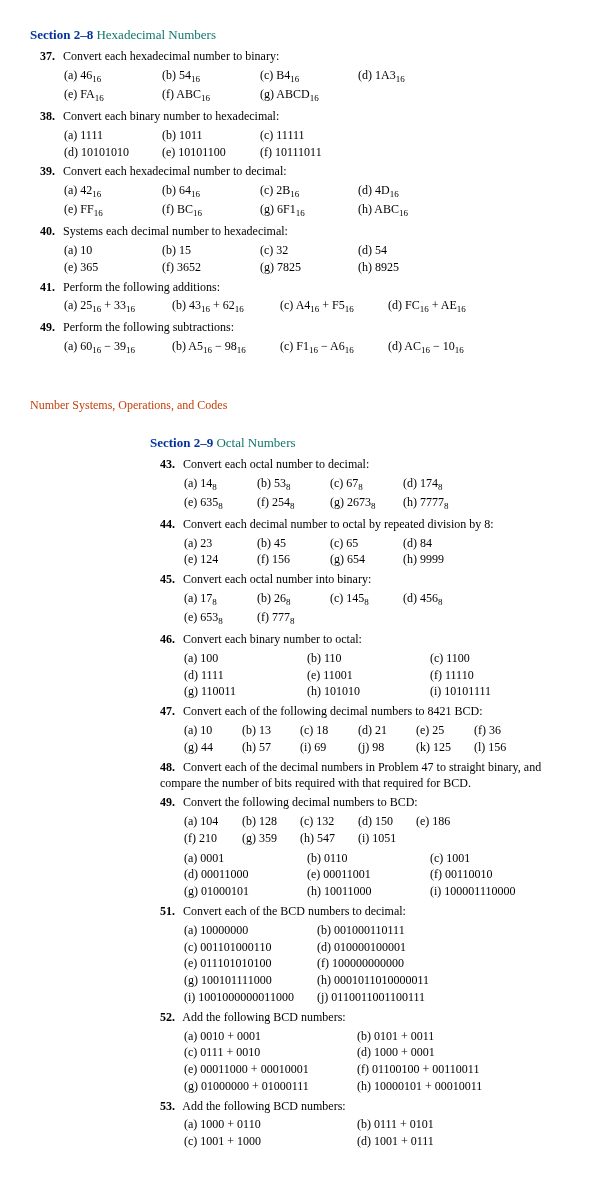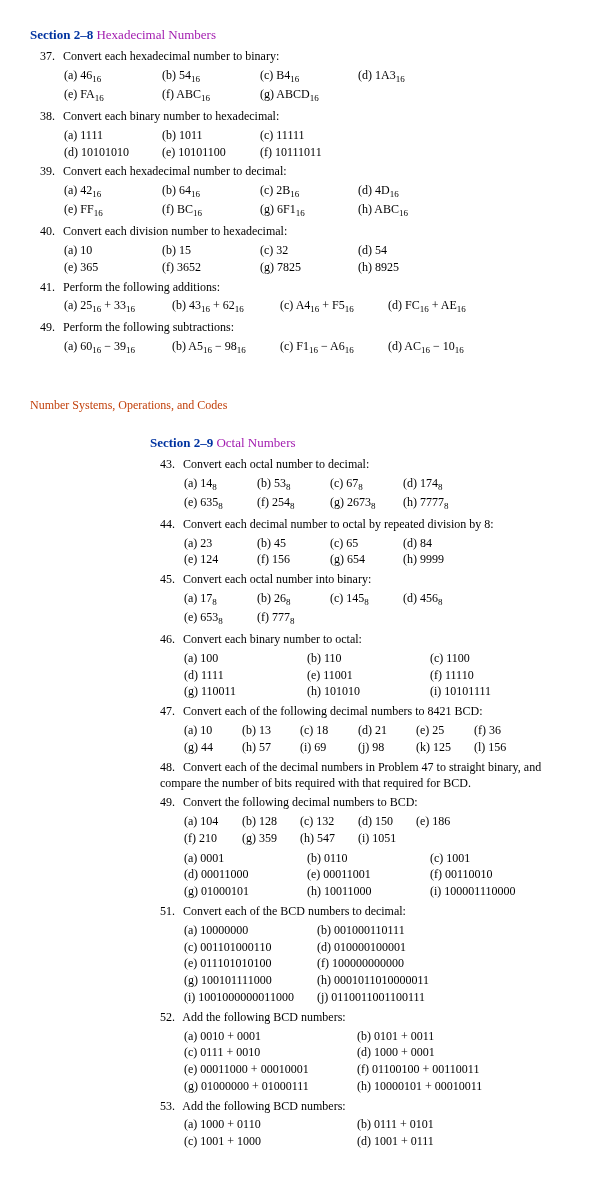--- a/index.html
+++ b/index.html
@@ -14,33 +14,33 @@
     line-height: 1.4;
   }
   .section-title {
     color: #0033a0;
     font-weight: bold;
     font-size: 13px;
     margin-top: 6px;
     margin-bottom: 4px;
   }
   .section-title .black {
-    color: #a21caf;
+    color: #0f766e;
     font-weight: normal;
   }
   .chapter-title {
     color: #c2410c;
     font-size: 12px;
     margin: 40px 0 20px 0;
   }
   .problem {
     margin: 2px 0 2px 10px;
   }
   .problem .num {
-    font-weight: normal;
+    font-weight: bold;
     display: inline-block;
     width: 20px;
   }
   .sub-list {
     margin-left: 34px;
     margin-bottom: 3px;
   }
   .sub-list .item {
     display: inline-block;
     vertical-align: top;
@@ -101,21 +101,21 @@
   <span class="item w80">(c) 2B<sub>16</sub></span>
   <span class="item w80">(d) 4D<sub>16</sub></span><br>
   <span class="item w80">(e) FF<sub>16</sub></span>
   <span class="item w80">(f) BC<sub>16</sub></span>
   <span class="item w80">(g) 6F1<sub>16</sub></span>
   <span class="item w80">(h) ABC<sub>16</sub></span>
 </div>
 
 <div class="problem">
   <span class="num">40.</span>
-  <span>Convert each division number to hexadecimal:</span>
+  <span>Systems each decimal number to hexadecimal:</span>
 </div>
 <div class="sub-list">
   <span class="item w80">(a) 10</span>
   <span class="item w80">(b) 15</span>
   <span class="item w80">(c) 32</span>
   <span class="item w80">(d) 54</span><br>
   <span class="item w80">(e) 365</span>
   <span class="item w80">(f) 3652</span>
   <span class="item w80">(g) 7825</span>
   <span class="item w80">(h) 8925</span>

